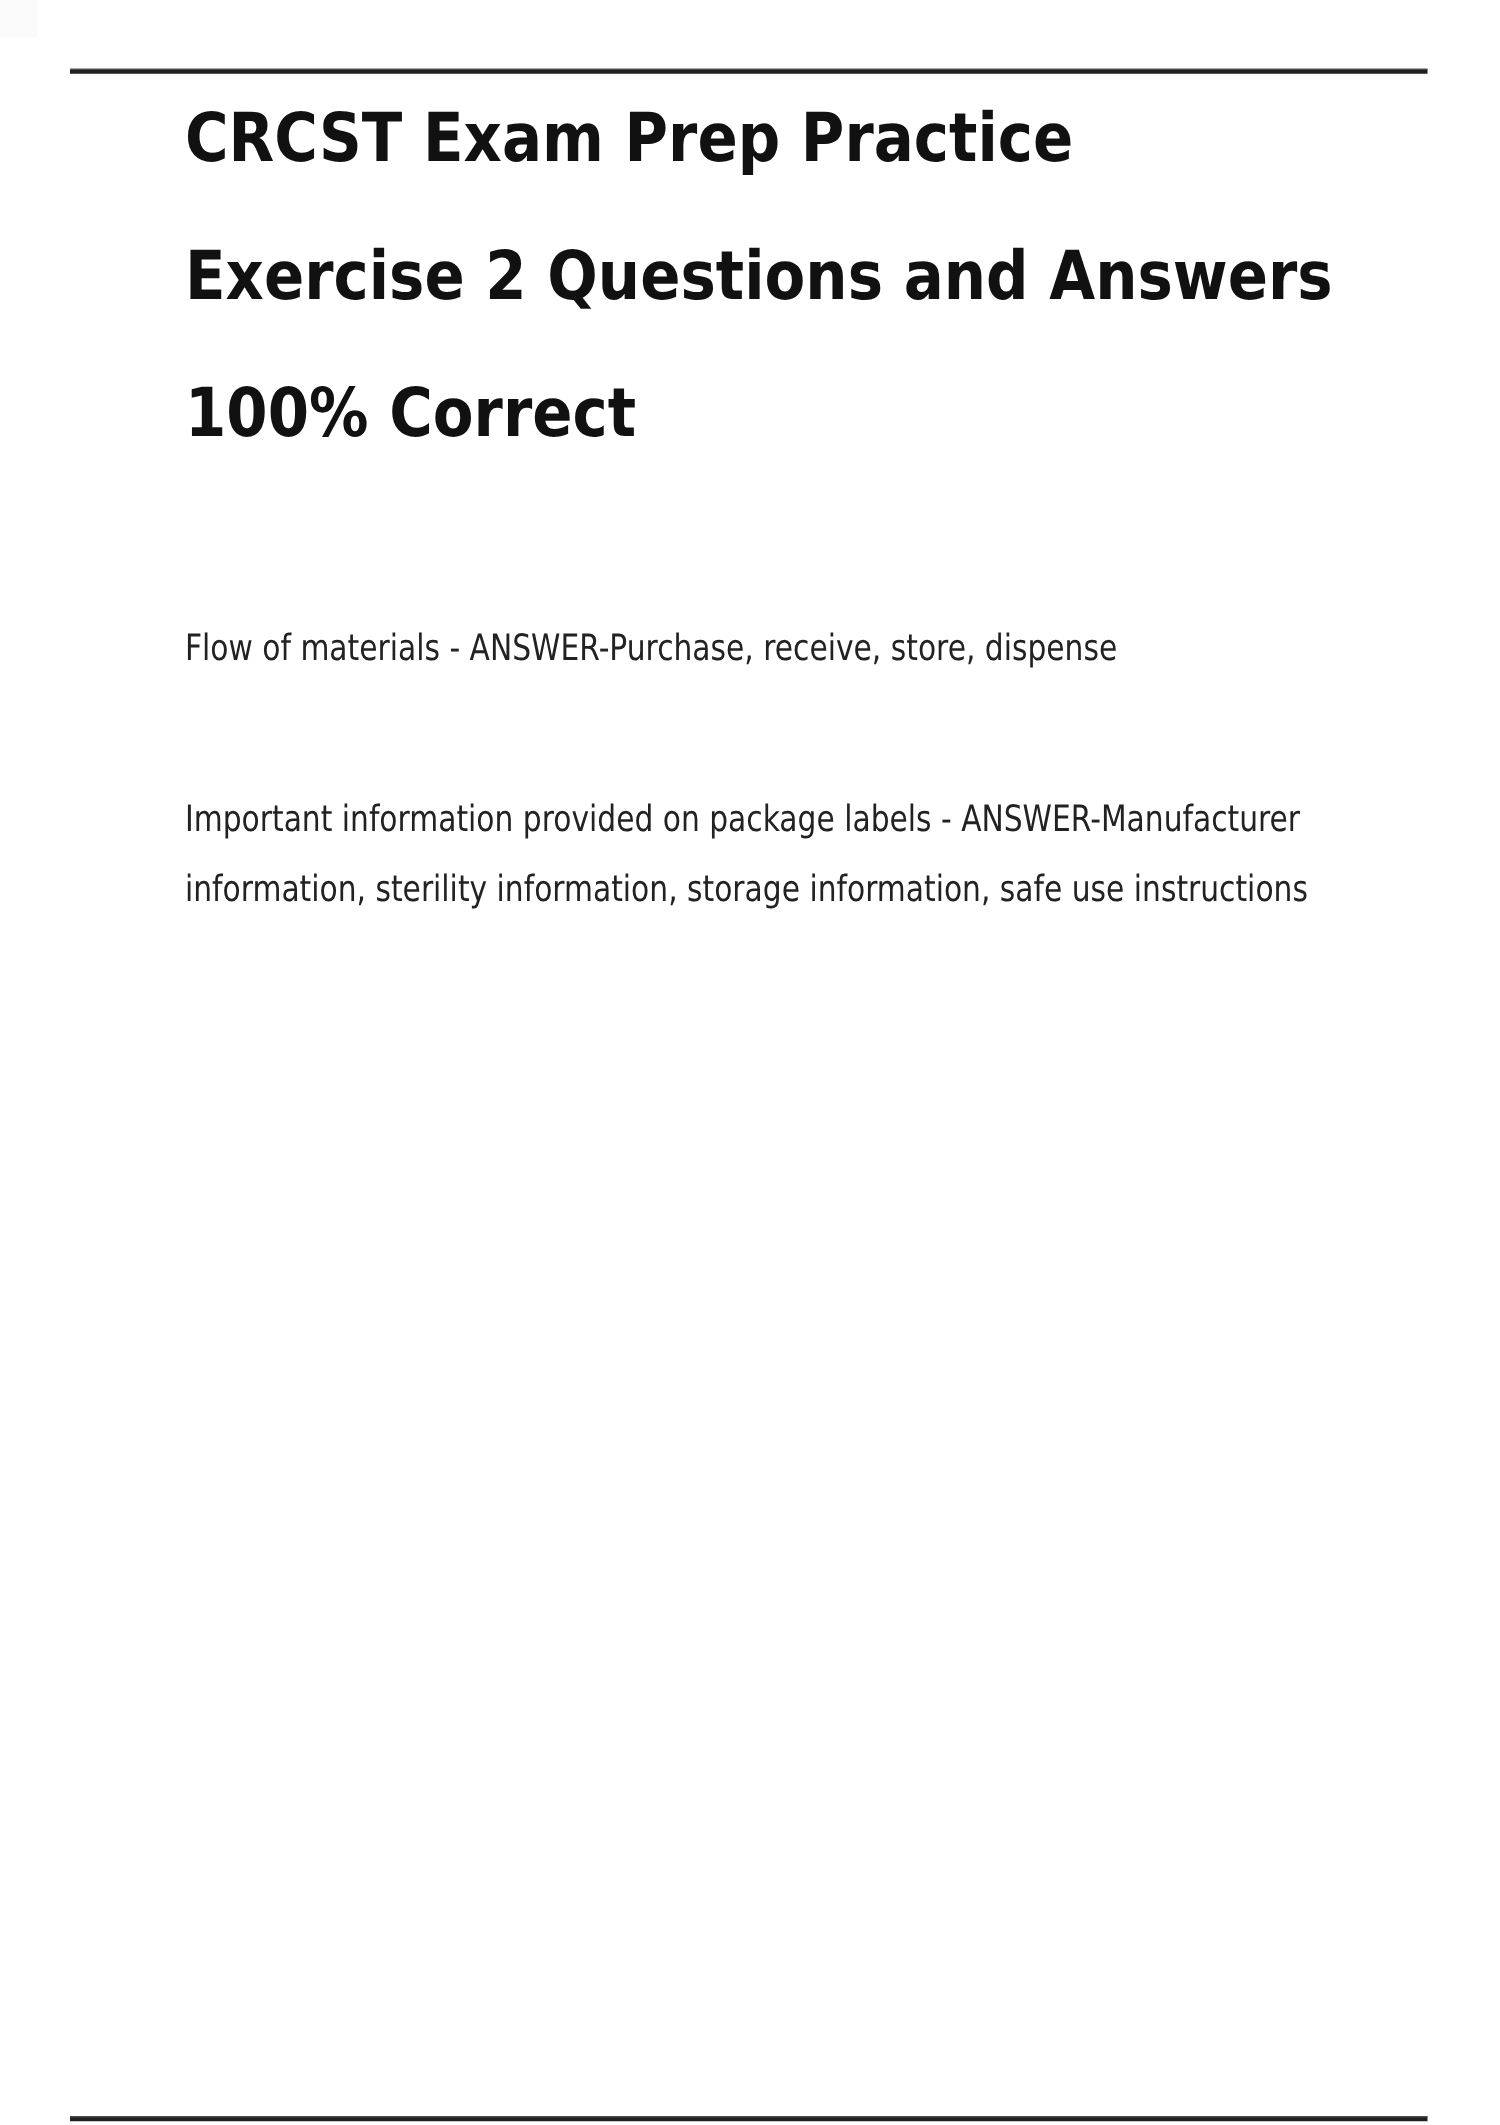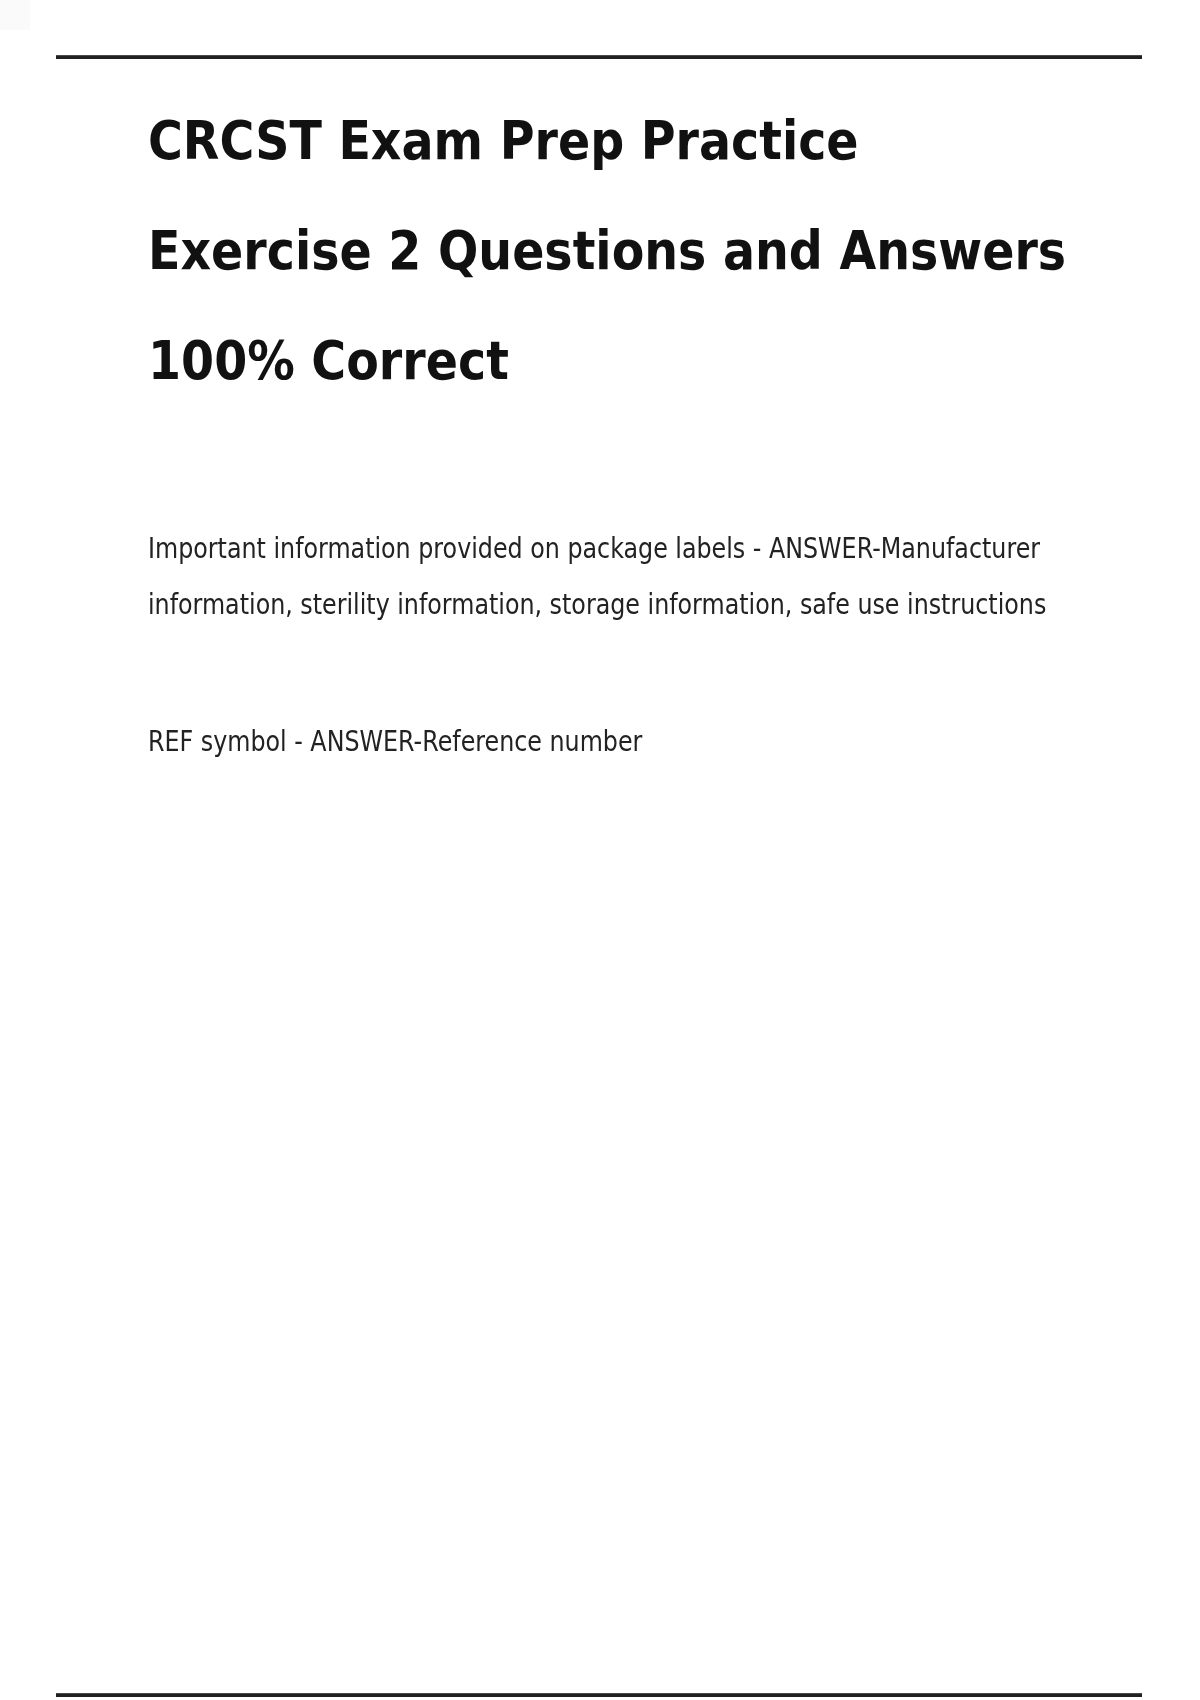--- a/index.html
+++ b/index.html
@@ -26,21 +26,21 @@
     background: #202020;
     border-top: 1px solid #4a4a4a;
   }
   .rule.top { top: 55px; }
   .rule.bottom { top: 1693px; }
   .content {
     position: absolute;
     left: 148px;
     top: 0;
     width: 1000px;
-    padding-top: 86px;
+    padding-top: 56px;
   }
   .title-block { }
   .title-line {
     font-size: 54px;
     font-weight: bold;
     color: #111111;
     line-height: 110px;
     white-space: nowrap;
     transform: scaleX(0.88);
     transform-origin: left center;
@@ -75,28 +75,28 @@
     <div class="title-block">
       <div class="title-line">CRCST Exam Prep Practice</div>
       <div class="title-line">Exercise 2 Questions and Answers</div>
       <div class="title-line">100% Correct</div>
     </div>
 
     <div class="body-block">
 
 
 
+      <div class="paragraph">
+        <div class="body-line">Flow of materials - ANSWER-Purchase, receive, store, dispense</div>
+      </div>
 
       <div class="paragraph">
         <div class="body-line">Important information provided on package labels - ANSWER-Manufacturer</div>
         <div class="body-line">information, sterility information, storage information, safe use instructions</div>
       </div>
 
-      <div class="paragraph">
-        <div class="body-line">REF symbol - ANSWER-Reference number</div>
-      </div>
 
     </div>
   </div>
 
   <div class="rule bottom"></div>
 
 </div>
 
 </body></html>

